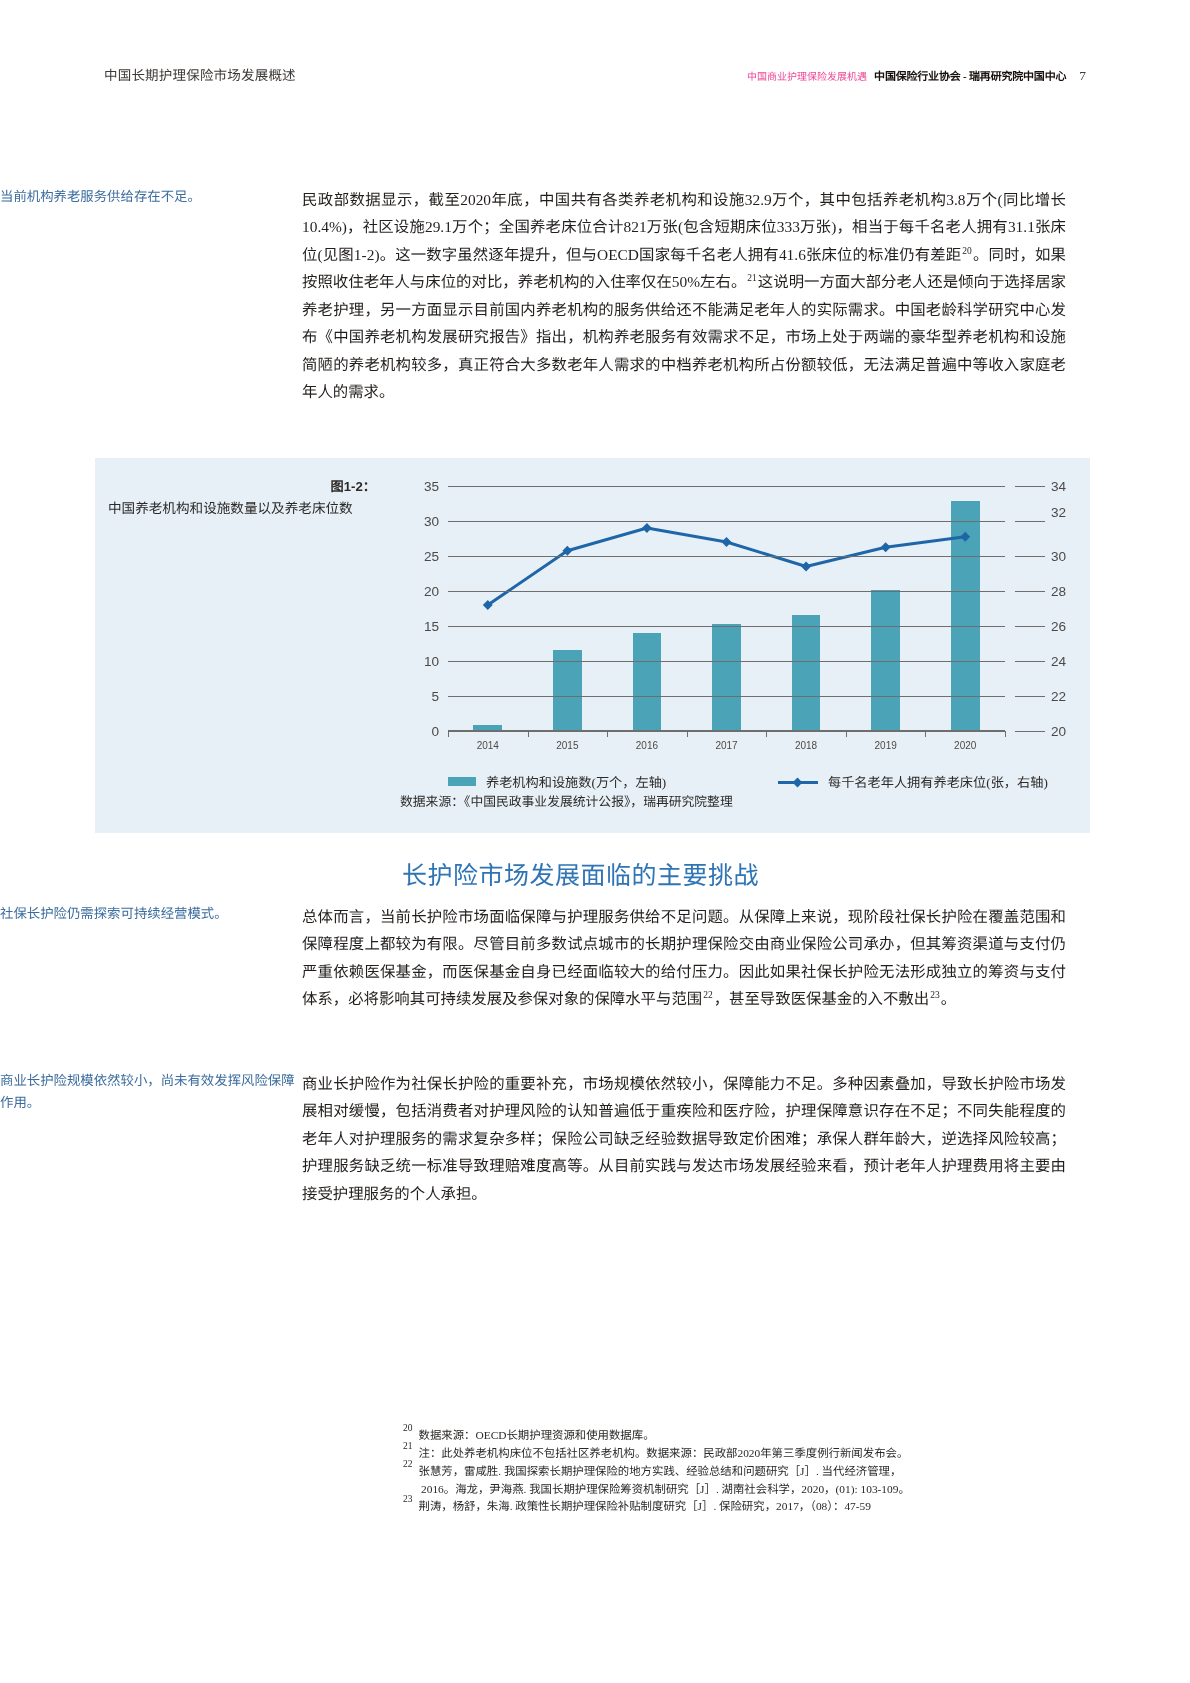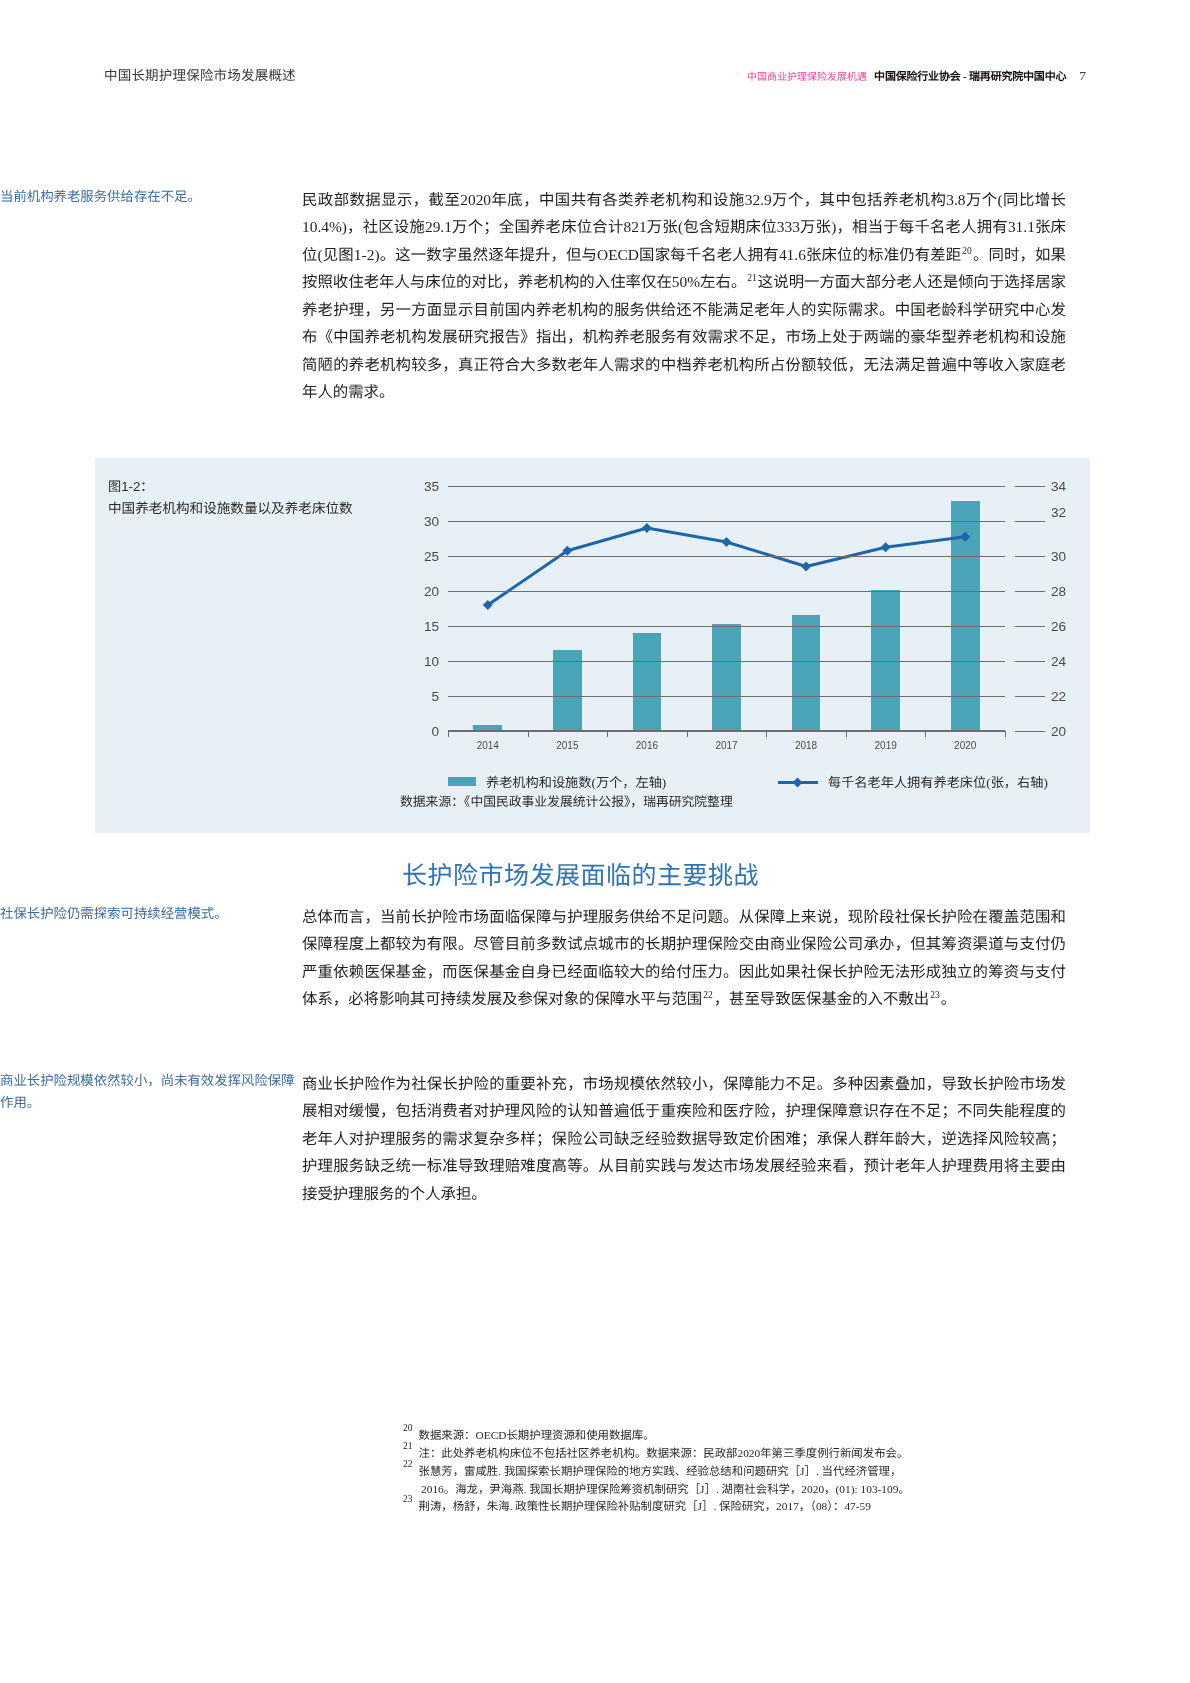--- a/index.html
+++ b/index.html
@@ -100,25 +100,26 @@
   .fig-caption {
     position: absolute;
     left: 13px;
     top: 19px;
     width: 268px;
     font-size: 13.6px;
     line-height: 1.55;
     color: #2c2a28;
   }
   .fig-caption .fig-num {
-    font-weight: normal;
+    font-weight: bold;
     display: block;
     margin-bottom: 1px;
     font-family: "Liberation Sans", sans-serif;
     font-size: 13.2px;
+    text-align: right;
   }
   .fig-caption .fig-title {
     display: block;
   }
 
   
   .chart-wrap {
     position: absolute;
     left: 305px;
     top: 14px;

